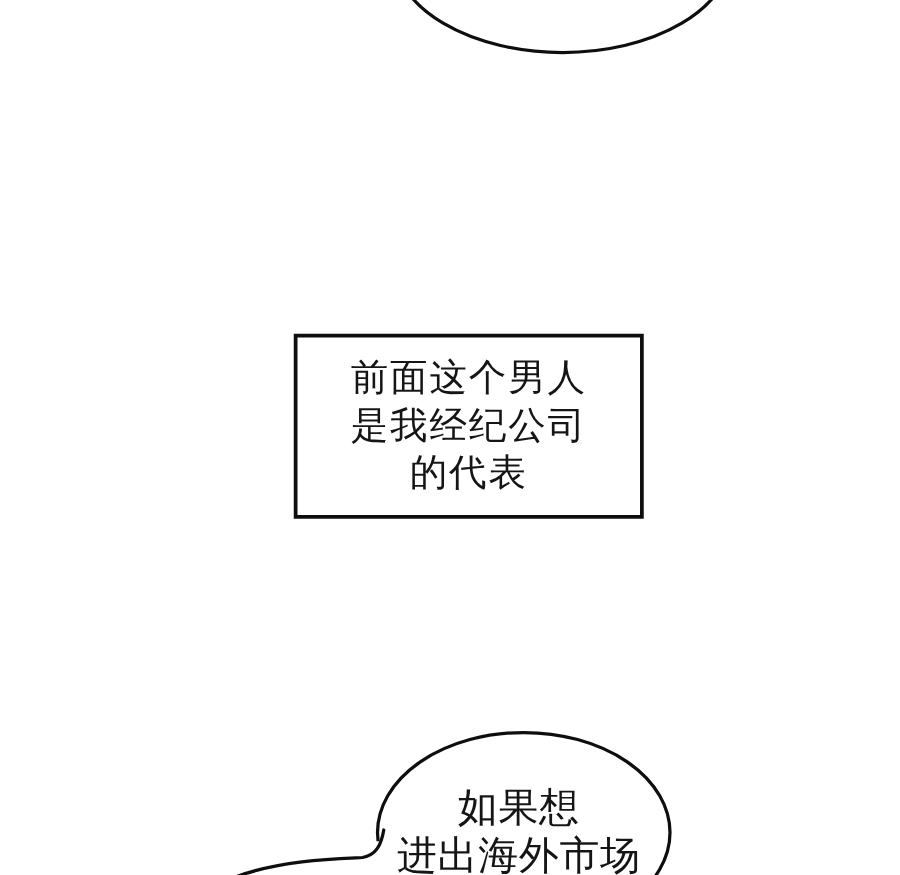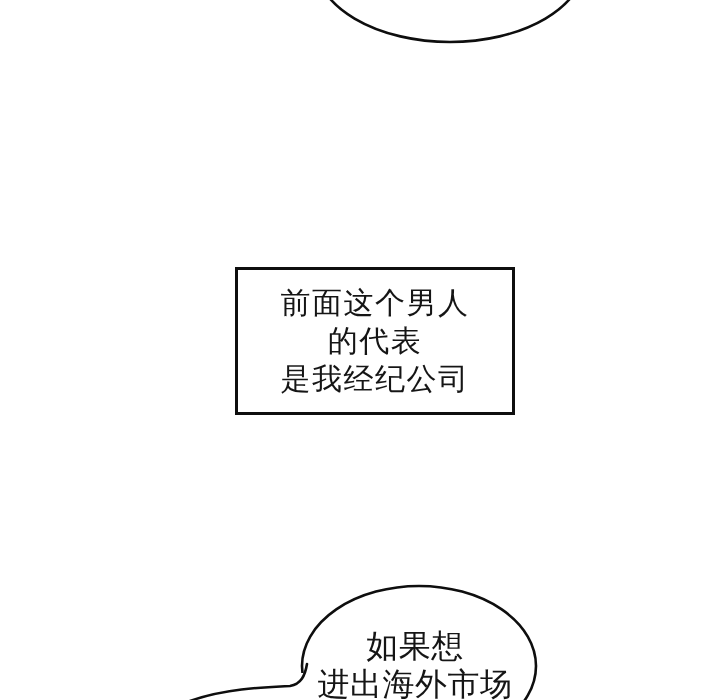--- a/index.html
+++ b/index.html
@@ -87,22 +87,22 @@
 
     <ellipse class="ink" cx="419" cy="666" rx="117" ry="80"></ellipse>
 
     <rect class="paper-patch" x="300" y="673" width="20" height="28"></rect>
 
     <path class="ink-line" d="M 307 664 C 305 676, 301 684, 290 686 C 270 687, 226 688, 190 701"></path>
   </svg>
 
   <div class="narration-box">
     <div class="line">前面这个男人</div>
+    <div class="line">是我经纪公司</div>
     <div class="line">的代表</div>
-    <div class="line">是我经纪公司</div>
   </div>
 
   <div class="bottom-bubble-text">
     <div class="line">如果想</div>
     <div class="line">进出海外市场</div>
   </div>
 
 </div>
 
 </body></html>

